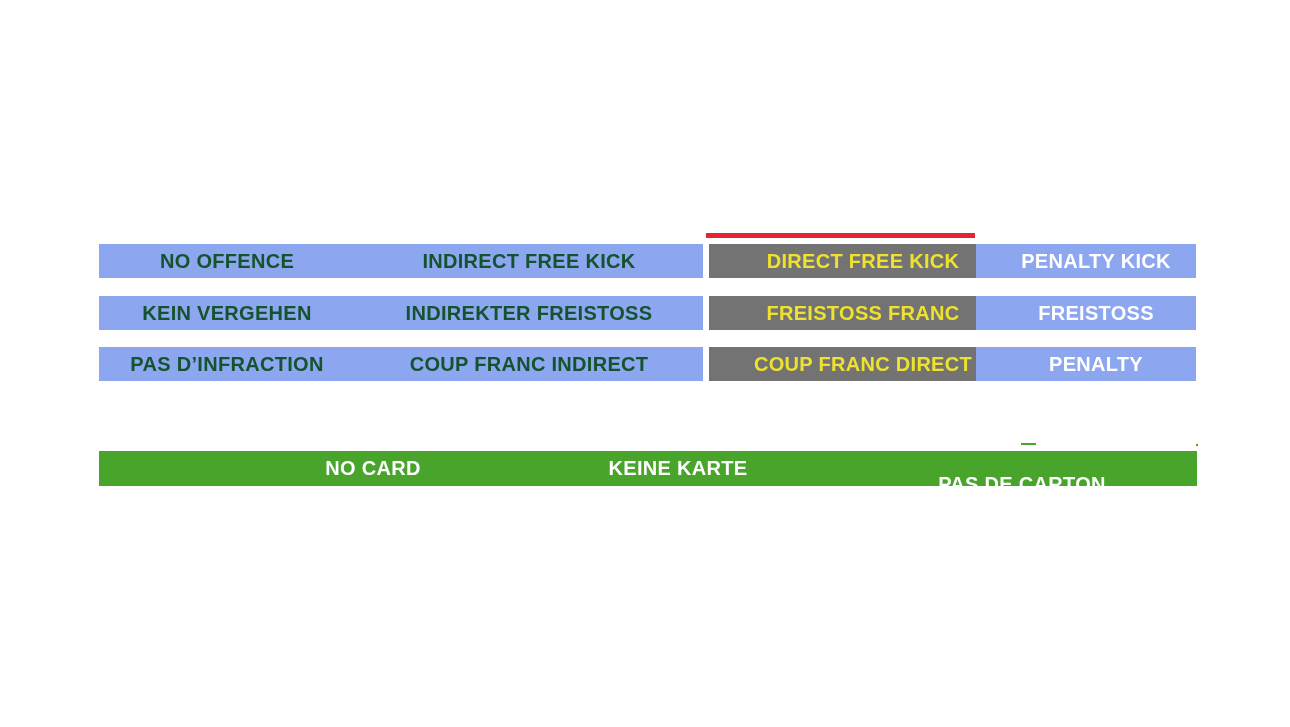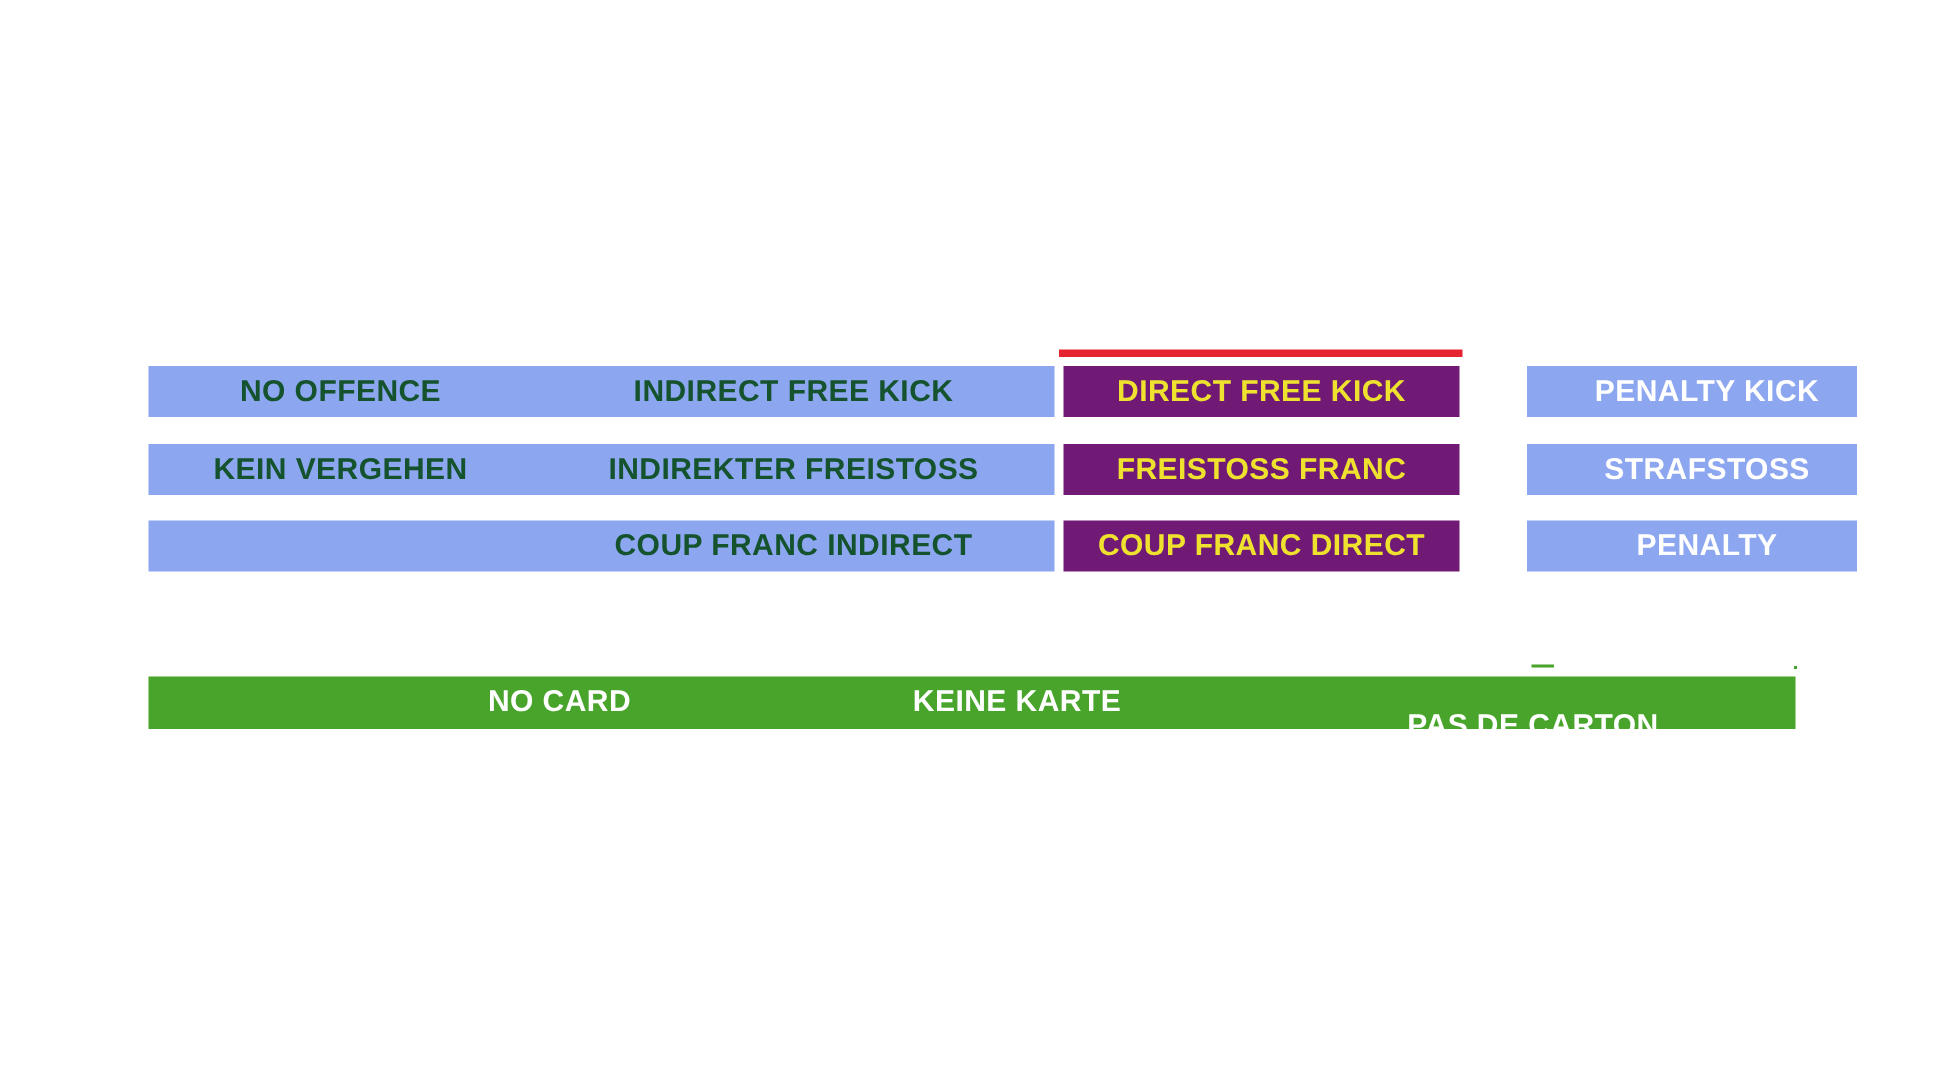--- a/index.html
+++ b/index.html
@@ -63,26 +63,26 @@
     line-height: 34px;
     text-align: center;
     font-size: 20px;
     font-weight: 700;
     letter-spacing: 0.3px;
     white-space: nowrap;
     cursor: pointer;
   }
   .cell.selected {
     left: 610px;
-    width: 264px;
-    background: #701a75;
+    width: 308px;
+    background: #737373;
     color: #EFE22E;
   }
   .cell.col4 {
-    left: 919px;
+    left: 877px;
     width: 220px;
     background: #8CA6F0;
     color: #ffffff;
     text-indent: 20px;
   }
 
   
   .card-bar {
     position: absolute;
     left: 99px;
@@ -141,25 +141,26 @@
     <div class="cell selected">DIRECT FREE KICK</div>
     <div class="cell col4">PENALTY KICK</div>
   </div>
 
   <div class="row r2">
     <div class="bar-merged">
       <div class="lbl c2">INDIREKTER FREISTOSS</div>
       <div class="lbl c1">KEIN VERGEHEN</div>
     </div>
     <div class="cell selected">FREISTOSS FRANC</div>
-    <div class="cell col4">STRAFSTOSS</div>
+    <div class="cell col4">FREISTOSS</div>
   </div>
 
   <div class="row r3">
     <div class="bar-merged">
+      <div class="lbl c1">PAS D’INFRACTION</div>
       <div class="lbl c2">COUP FRANC INDIRECT</div>
     </div>
     <div class="cell selected">COUP FRANC DIRECT</div>
     <div class="cell col4">PENALTY</div>
   </div>
 
   <div class="card-bar">
     <span class="card-lbl p1">NO CARD</span>
     <span class="card-lbl p2">KEINE KARTE</span>
     <span class="card-lbl p3">PAS DE CARTON</span>

